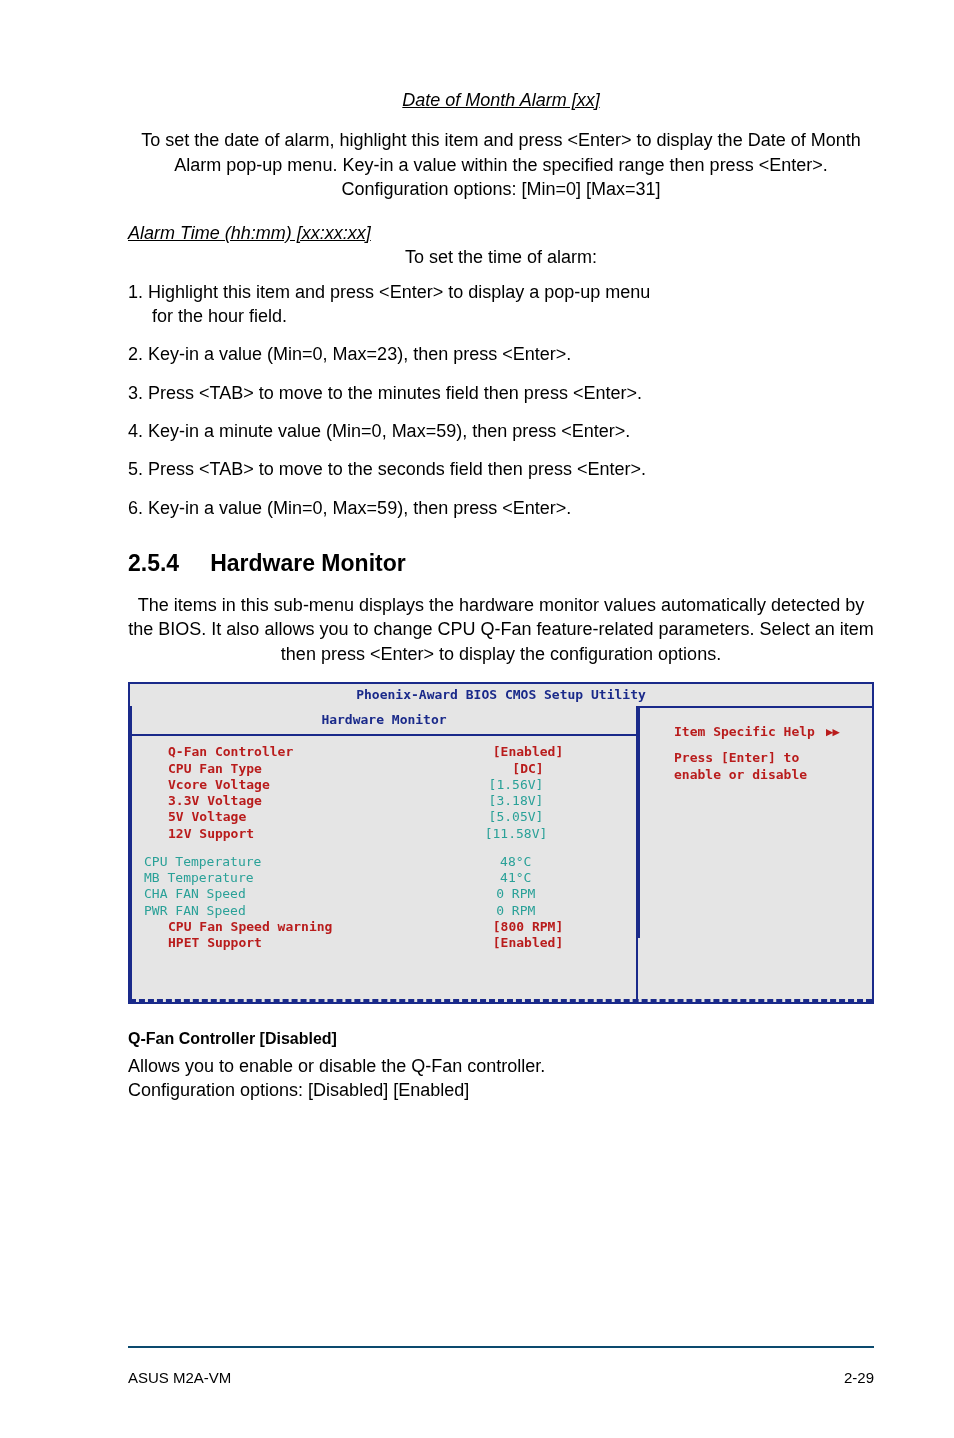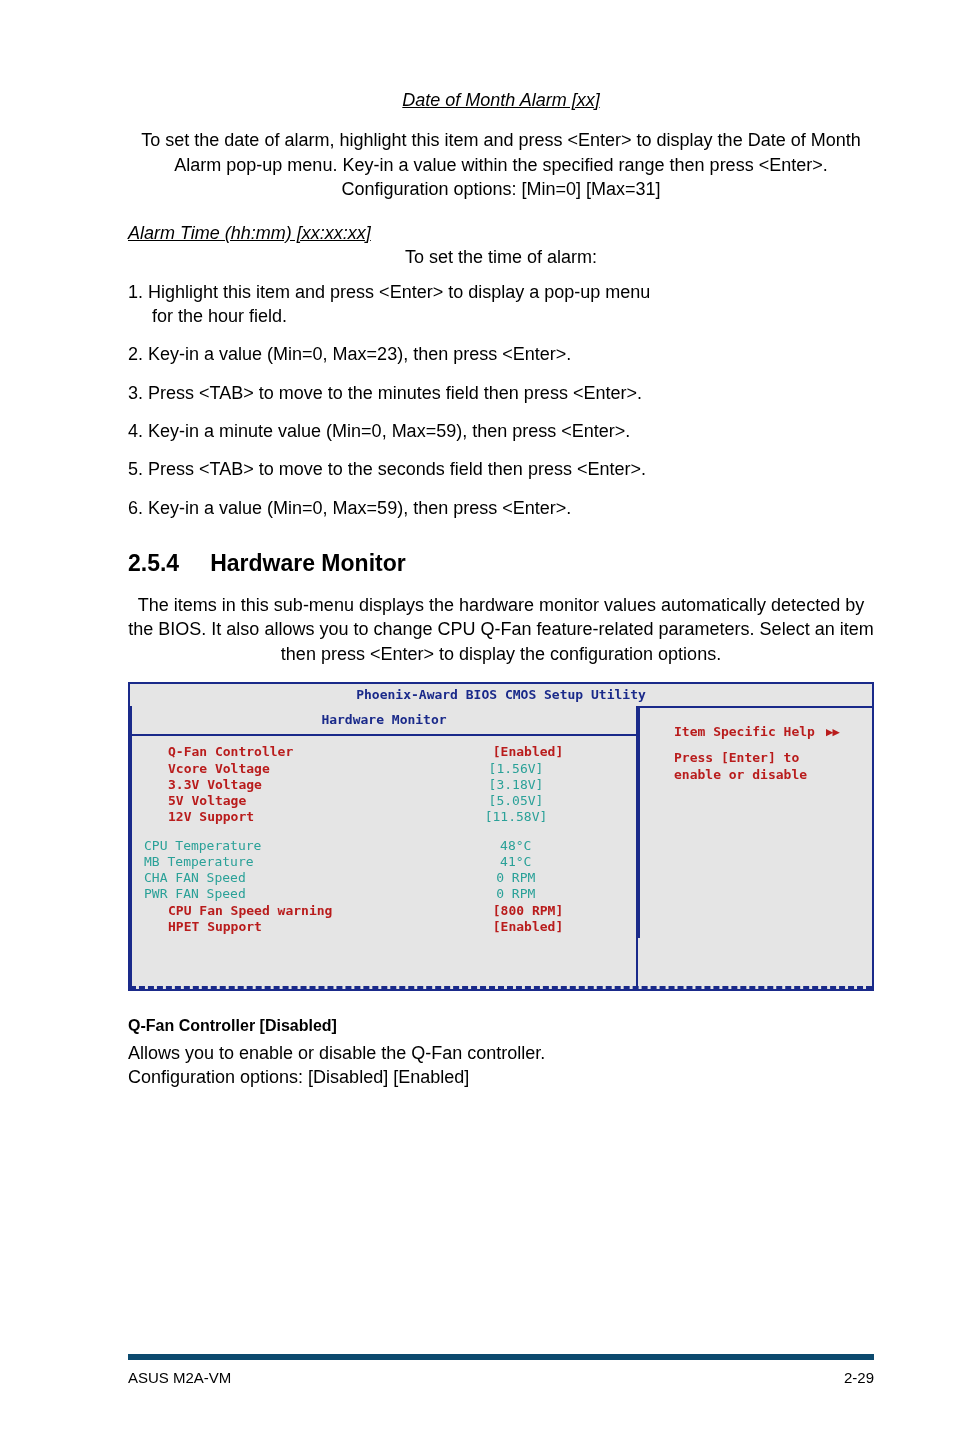--- a/index.html
+++ b/index.html
@@ -99,22 +99,22 @@
   }
 
   .footer {
     position: absolute;
     bottom: 50px;
     left: 128px;
     right: 80px;
     display: flex;
     justify-content: space-between;
     font-size: 15px;
-    border-top: 6px solid #0c4a6e;
-    padding-top: 8px;
+    border-top: 2px solid #0c4a6e;
+    padding-top: 20px;
   }
 
   .arrow2 { font-family: Arial, sans-serif; }
 </style>
 </head>
 <body>
 
 <div class="para">
   <span class="italic-underline">Date of Month Alarm [xx]</span>
 </div>
@@ -145,20 +145,24 @@
 
 <div class="bios-outer">
   <div class="bios-title">Phoenix-Award BIOS CMOS Setup Utility</div>
   <div class="bios-main">
     <div class="bios-left">
       <div class="bios-subtitle">Hardware Monitor</div>
       <div class="bios-body" id="bios-body-left">
           <div class="bios-row">
             <span class="bios-label blue">Q-Fan Controller</span>
             <span class="bios-value blue">[Enabled]</span>
+          </div>
+          <div class="bios-row">
+            <span class="bios-label blue">CPU Fan Type</span>
+            <span class="bios-value blue">[DC]</span>
           </div>
           <div class="bios-row">
             <span class="bios-label blue">Vcore Voltage</span>
             <span class="bios-value teal">[1.56V]</span>
           </div>
           <div class="bios-row">
             <span class="bios-label blue">3.3V Voltage</span>
             <span class="bios-value teal">[3.18V]</span>
           </div>
           <div class="bios-row">

